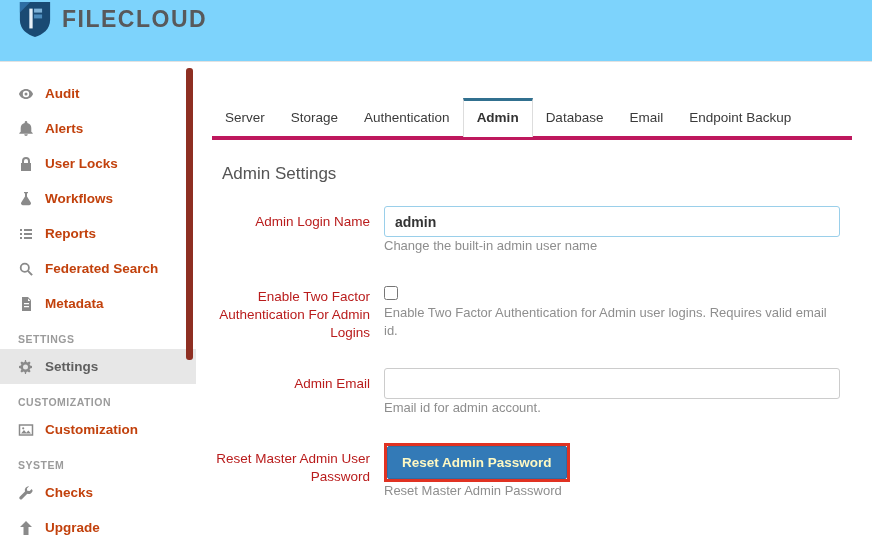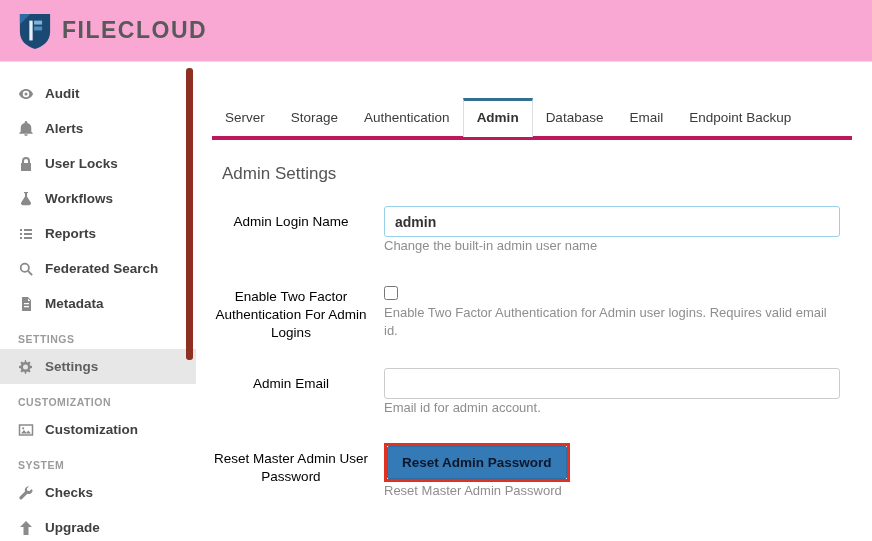--- a/index.html
+++ b/index.html
@@ -5,22 +5,22 @@
   * { box-sizing: border-box; }
   html,body { margin:0; padding:0; }
   body {
     width:872px; height:541px; overflow:hidden;
     font-family:"Liberation Sans", sans-serif;
     background:#ffffff; color:#333;
   }
 
   
   .app-header {
-    height:62px; background:#f9a8d4; border-bottom:1px solid #e2e2e2;
-    display:flex; align-items:center; padding-left:18px;
+    height:62px; background:#7dd3fc; border-bottom:1px solid #e2e2e2;
+    display:flex; align-items:flex-start; padding-left:18px;
   }
   .logo { display:flex; align-items:center; gap:10px; }
   .logo-text {
     font-size:23px; color:#58595b; letter-spacing:1.5px; font-weight:600;
   }
 
   
   .main-wrap { display:flex; height:479px; }
 
   
@@ -28,21 +28,21 @@
     width:196px; position:relative; padding-top:14px; flex:none;
     overflow:hidden;
   }
   .side-scrollbar {
     position:absolute; right:3px; top:6px; width:7px; height:292px;
     background:#8e2f22; border-radius:3px;
   }
   .side-item {
     display:flex; align-items:center; gap:11px;
     padding:8px 18px; height:35px;
-    color:#404040; font-size:13.5px; font-weight:600;
+    color:#c2410c; font-size:13.5px; font-weight:600;
     text-decoration:none; cursor:pointer;
   }
   .side-item .icn { width:16px; height:16px; color:#8a8a8a; flex:none; display:inline-flex; }
   .side-item .icn svg { width:16px; height:16px; fill:currentColor; }
   .side-item.active { background:#e7e7e7; color:#5f5f5f; }
   .side-head {
     padding:12px 18px 4px; font-size:10.5px; font-weight:700;
     color:#9b9b9b; letter-spacing:.5px; height:28px;
   }
 
@@ -61,37 +61,37 @@
     background:#fff; font-weight:700; color:#333;
     border-left:1px solid #ddd; border-right:1px solid #ddd;
     border-top:3px solid #31708f;
     padding-top:9px; padding-bottom:12px; margin-bottom:-1px;
   }
 
   .page-title { font-size:17px; font-weight:400; color:#555; margin:24px 10px 22px; }
 
   .form-row { display:flex; margin-bottom:26px; }
   .form-label {
-    width:172px; flex:none; text-align:center; padding-right:14px;
-    font-size:13.5px; color:#000000; padding-top:7px; line-height:18px;
+    width:172px; flex:none; text-align:right; padding-right:14px;
+    font-size:13.5px; color:#b91c1c; padding-top:7px; line-height:18px;
   }
   .form-ctrl { flex:1; max-width:456px; }
   .txt {
     width:100%; height:31px; border:1px solid #ccc; border-radius:3px;
     padding:5px 10px; font-size:14px; color:#333;
     font-family:"Liberation Sans", sans-serif;
   }
   .txt-admin { border-color:#9acfea; font-weight:700; }
   .help { font-size:13px; color:#8e8e8e; margin-top:0; line-height:18px; }
   .cb { width:14px; height:14px; margin:5px 0 0 0; cursor:pointer; }
 
   .hl-box { display:inline-block; border:3px solid #e03222; }
   .btn-primary {
     display:inline-block; background:#337ab7; border:1px solid #2e6da4;
-    color:#0f172a; font-size:13.5px; font-weight:700; padding:8px 14px;
+    color:#fef9c3; font-size:13.5px; font-weight:700; padding:8px 14px;
     border-radius:2px; cursor:pointer;
     font-family:"Liberation Sans", sans-serif;
   }
 </style>
 </head>
 <body>
 
 <header class="app-header">
   <div class="logo">
     <span style="display:inline-flex;">

